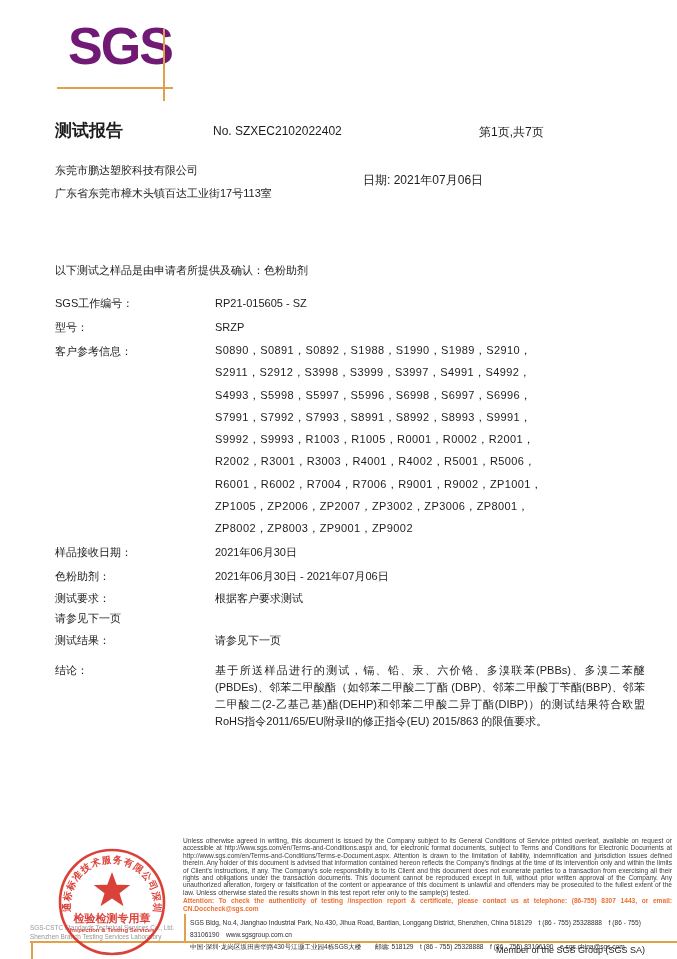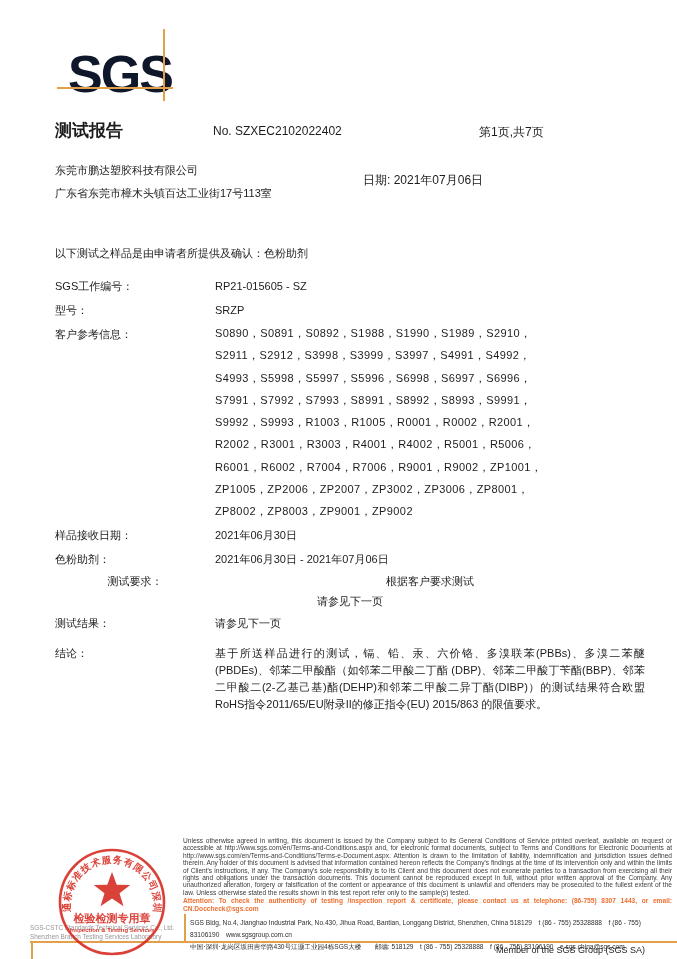--- a/index.html
+++ b/index.html
@@ -5,41 +5,41 @@
   * { margin:0; padding:0; box-sizing:border-box; }
   html,body { background:#e8e8e8; }
   .page {
     position:relative; width:677px; height:959px; margin:0 auto;
     background:#ffffff; overflow:hidden;
     font-family:"Liberation Sans","DejaVu Sans",sans-serif;
     color:#1c1c1c;
   }
   
   .logo-text {
-    position:absolute; left:68px; top:48px;
+    position:absolute; left:68px; top:20px;
     font-size:52px; font-weight:bold; letter-spacing:-2px;
-    color:#0f172a; line-height:1;
+    color:#701a75; line-height:1;
   }
   .logo-vline { position:absolute; left:163px; top:29px; width:2px; height:72px; background:#e3a04a; }
   .logo-hline { position:absolute; left:57px; top:87px; width:116px; height:2px; background:#e3a04a; }
   
   .report-title { position:absolute; left:55px; top:119px; font-size:17px; font-weight:bold; }
   .report-no   { position:absolute; left:213px; top:124px; font-size:12px; }
   .report-date { position:absolute; left:363px; top:124px; font-size:12px;margin-top:48px; }
   .report-page { position:absolute; left:479px; top:124px; font-size:12px; }
   
   .content { position:absolute; left:55px; top:162px; width:590px; font-size:11px; }
   .company-name { line-height:16px; }
   .company-address { line-height:16px; margin-top:7px; }
-  .intro-line { margin-top:44px; line-height:16px; }
+  .intro-line { margin-top:61px; line-height:16px; }
   .fields { margin-top:13px; }
   .field-row { display:flex; align-items:flex-start; }
   .field-label { width:160px; flex:0 0 160px; line-height:24px; }
   .field-value { flex:1; line-height:24px; }
-  .row-tight .field-label, .row-tight .field-value { line-height:20px;text-align:center; }
+  .row-tight .field-label, .row-tight .field-value { line-height:20px; }
   .code-line { line-height:22.3px; letter-spacing:0.4px; }
   .conclusion-row { margin-top:10px; }
   .conclusion-row .field-label { line-height:17px; }
   .conclusion-text { flex:1; line-height:17px; text-align:justify; }
   
   .legal-block {
     position:absolute; left:183px; top:837px; width:489px;
     font-size:6.6px; line-height:7.4px; text-align:justify; color:#3c3c3c;
   }
   .attention-text { margin-top:1px; color:#ee6f30; font-weight:bold; }

